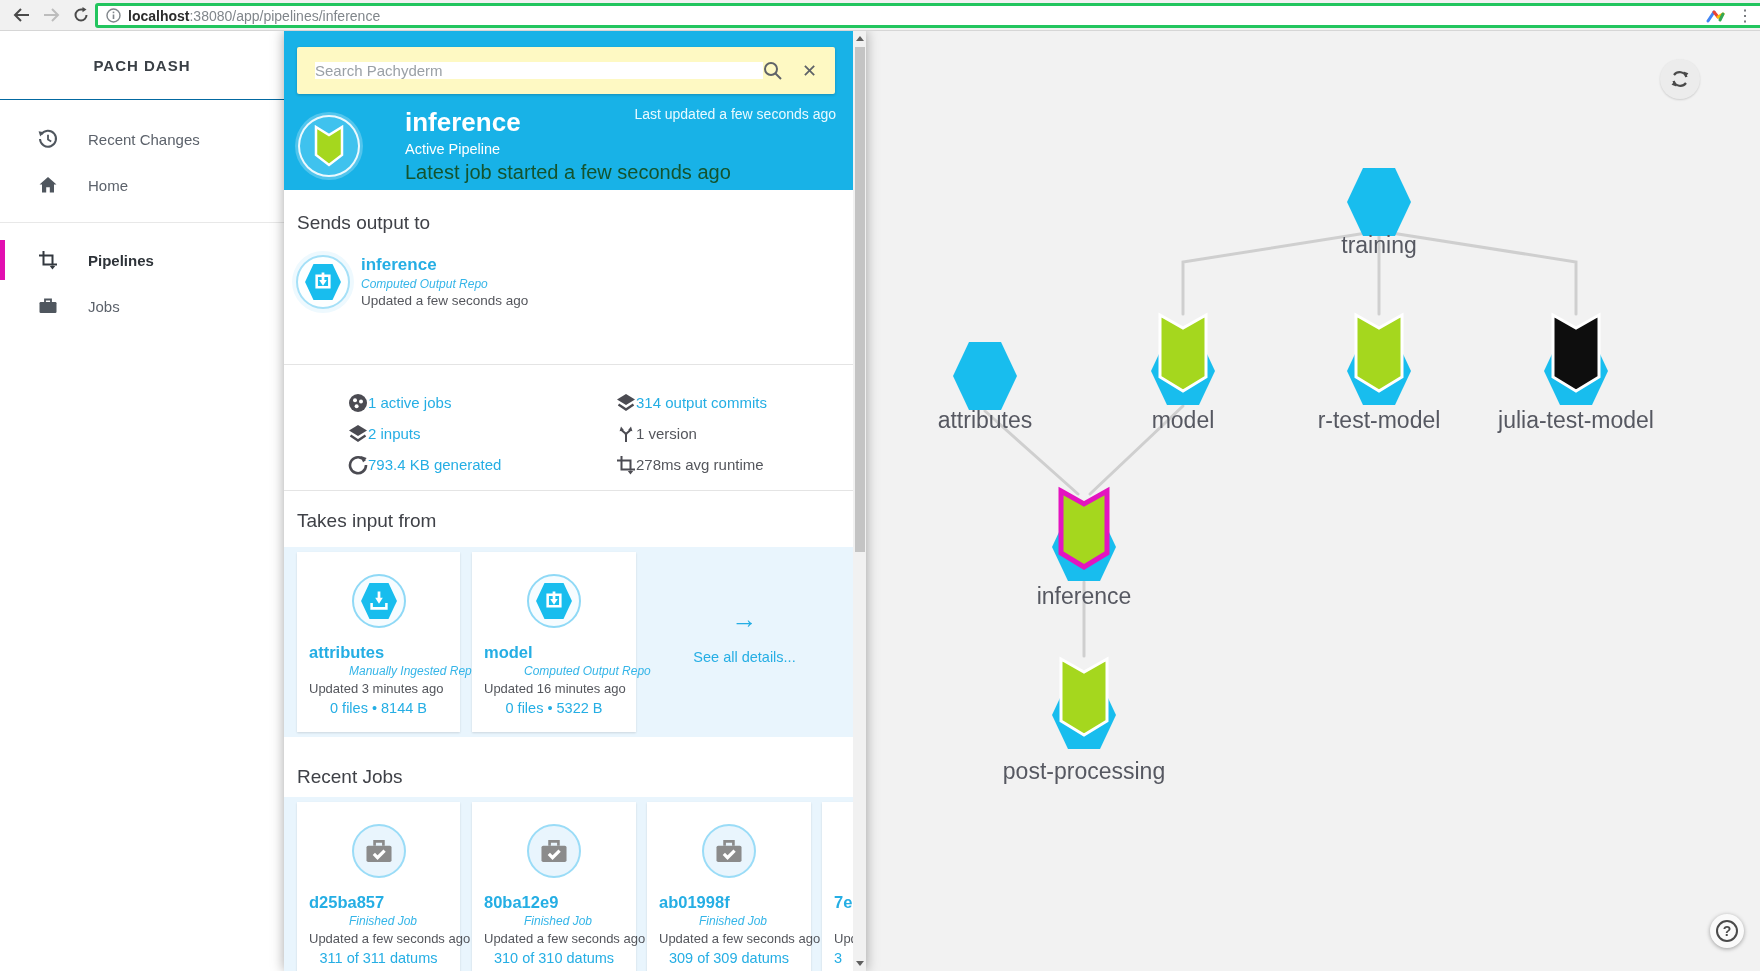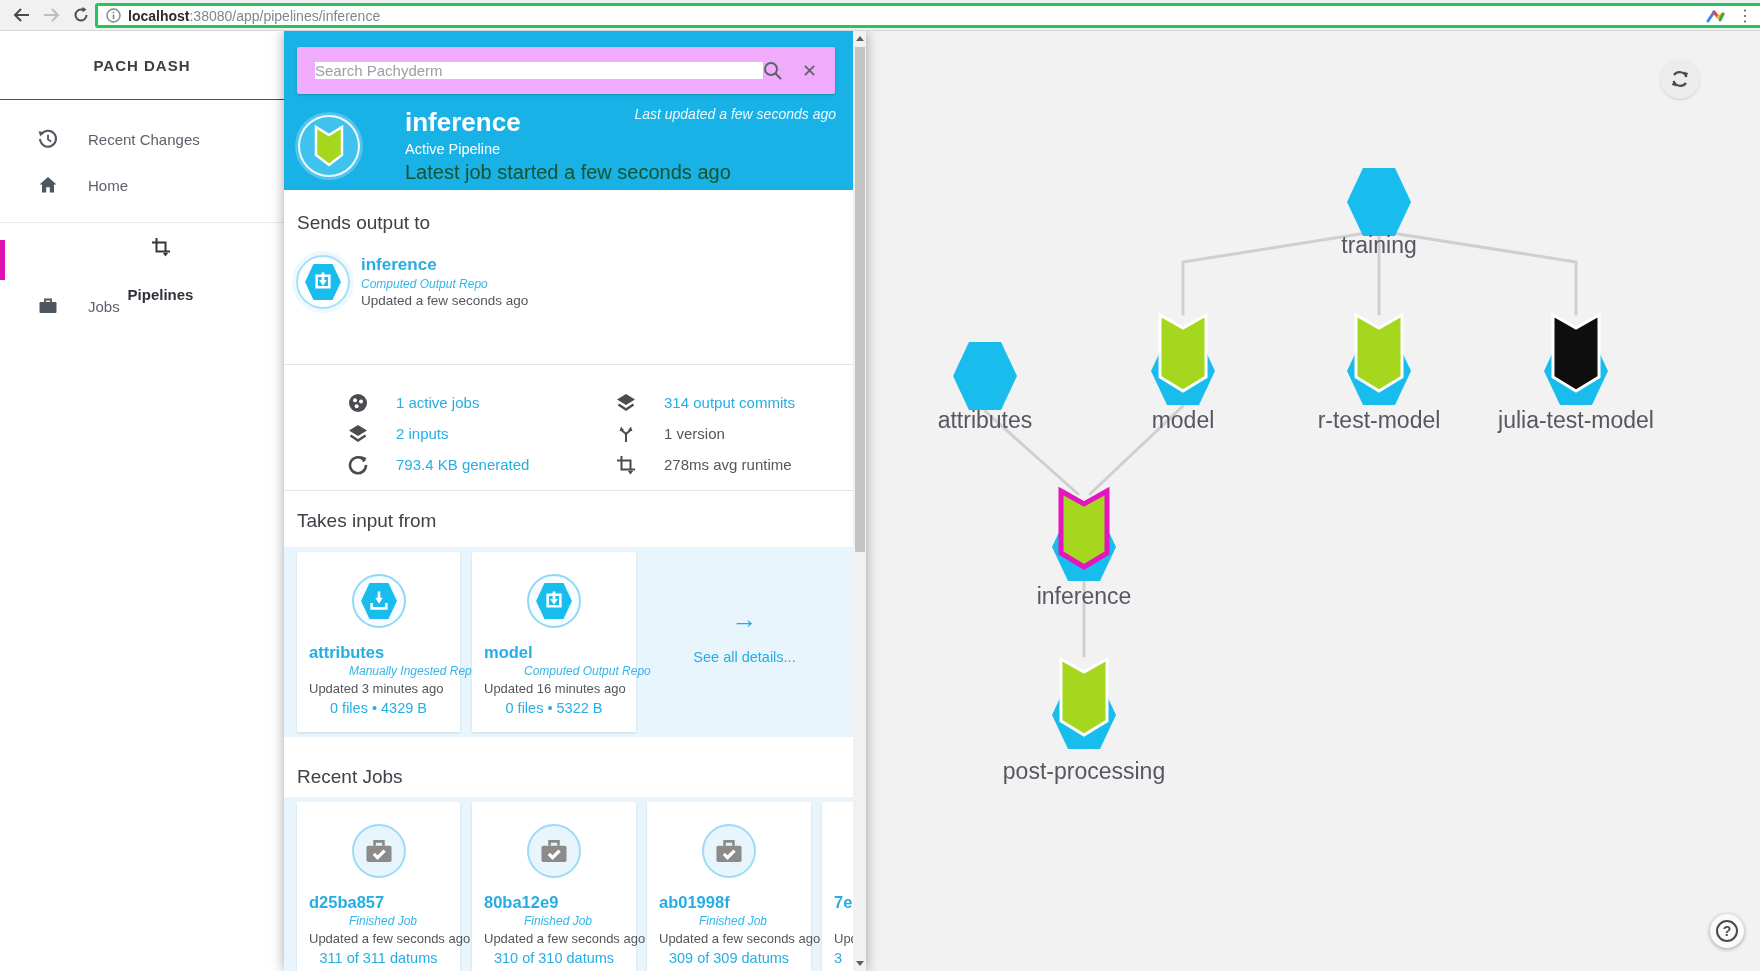--- a/index.html
+++ b/index.html
@@ -17,58 +17,58 @@
   .chrome-right { position:absolute; right:6px; top:0; height:31px; display:flex; align-items:center; gap:10px;}
   .menu-dots { font-size:16px; color:#5f6368; letter-spacing:0; width:18px; text-align:center; cursor:pointer;}
 
   
   .sidebar { position:absolute; left:0; top:31px; width:284px; height:940px; background:#fff; z-index:5;}
   .sidebar-title { height:69px; display:flex; align-items:center; justify-content:center;
     font-size:15px; font-weight:bold; letter-spacing:1px; color:#3a4046; border-bottom:1px solid #0369a1;}
   .nav-list { padding-top:16px; }
   .nav-item { position:relative; height:46px; display:flex; align-items:center; padding-left:37px; gap:29px;
     color:#5c626b; font-size:15px; cursor:pointer; }
-  .nav-item.active { font-weight:bold; color:#2e3339;flex-direction:column; }
+  .nav-item.active { font-weight:bold; color:#2e3339; }
   .nav-item.active::before { content:""; position:absolute; left:0; top:3px; bottom:3px; width:5px; background:#e20fb0;}
   .nav-divider { border-bottom:1px solid #e8e8e8; margin-top:14px; margin-bottom:14px;}
   .nav-ico { width:22px; height:22px; display:flex; align-items:center; justify-content:center;}
 
   
   .panel { position:absolute; left:284px; top:31px; width:582px; height:940px; background:#fff;
     box-shadow:0 0 12px rgba(0,0,0,.35); z-index:10;}
   .panel-content { position:absolute; left:0; top:0; width:569px; height:940px; overflow:hidden;}
 
   .cyan-header { position:absolute; left:0; top:0; width:569px; height:159px; background:#18b2e7;}
-  .search-box { position:absolute; left:13px; top:16px; width:538px; height:47px; background:#f0abfc;
+  .search-box { position:absolute; left:13px; top:16px; width:538px; height:47px; background:#fef9c3;
     border-radius:2px; box-shadow:0 1px 3px rgba(0,0,0,.2); display:flex; align-items:center; padding:0 18px;}
   .search-box input { flex:1; border:none; outline:none; font-size:15px; color:#3c4043;
     font-family:"Liberation Sans", sans-serif;}
   .search-box input::placeholder { color:#9aa0a6; }
   .close-glyph { font-size:18px; color:#5f6368; margin-left:20px; cursor:pointer; }
 
   .pipe-avatar { position:absolute; left:14px; top:84px; width:62px; height:62px; border-radius:50%;
     background:#3fc2ee; border:2px solid rgba(255,255,255,.9); box-shadow:0 0 0 3px rgba(255,255,255,.25);
     display:flex; align-items:center; justify-content:center;}
   .ph-title { position:absolute; left:121px; top:76px; font-size:26px; font-weight:bold; color:#fff;}
   .ph-sub   { position:absolute; left:121px; top:110px; font-size:14.5px; color:#fff;}
   .ph-status{ position:absolute; left:121px; top:130px; font-size:20px; color:#14532d;}
-  .ph-updated{ position:absolute; right:17px; top:75px; font-size:14px; color:#eafaff;font-style:italic;}
+  .ph-updated{ position:absolute; right:17px; top:75px; font-size:14px; color:#eafaff;}
 
   .sec-heading { font-size:19px; color:#3f4147; }
   .link { color:#25aee4; }
   .gray { color:#54565c; }
 
   .repo-avatar { width:54px; height:54px; border-radius:50%; background:#fdffff;
     border:2px solid #a5e0f7; box-shadow:0 0 0 4px #eef9fe; display:flex; align-items:center; justify-content:center;}
 
   .divider { position:absolute; left:0; width:569px; border-bottom:1px solid #e4e4e4; }
 
   .stats-grid { position:absolute; left:64px; top:356px; width:505px; display:grid;
     grid-template-columns:268px 237px; grid-auto-rows:31px; }
-  .stat-row { display:flex; align-items:center; gap:28px; font-size:15px; }
+  .stat-row { display:flex; align-items:center; gap:0; font-size:15px; }
   .stat-ico { width:20px; height:20px; display:flex; align-items:center; justify-content:center; }
 
   .band { position:absolute; left:0; width:569px; background:#e9f5fd; }
   .card { position:absolute; background:#fff; box-shadow:0 1px 2px rgba(0,0,0,.12); }
   .card-avatar { position:absolute; left:50%; transform:translateX(-50%); top:22px; width:54px; height:54px;
     border-radius:50%; background:#f6fcff; border:2px solid #8fd9f6; display:flex; align-items:center; justify-content:center;}
   .card-name { position:absolute; left:12px; top:91px; font-size:16.5px; font-weight:bold; color:#25aee4; white-space:nowrap;}
   .card-type { position:absolute; left:12px; top:112px; font-size:12px; font-style:italic; color:#35b5e8; white-space:nowrap;margin-left:40px;}
   .card-upd  { position:absolute; left:12px; top:129px; font-size:13px; color:#54565c; white-space:nowrap;}
   .card-stats{ position:absolute; left:0; right:0; top:148px; text-align:center; font-size:14.5px; color:#25aee4; white-space:nowrap;}
@@ -293,21 +293,21 @@
           <svg width="38" height="38" viewBox="0 0 36 36">
             <polygon points="9,1 27,1 35,18 27,35 9,35 1,18" fill="#18bdee"></polygon>
             <path d="M11 20 V25 H25 V20" stroke="#ffffff" stroke-width="2.4" fill="none"></path>
             <path d="M18 9 V16" stroke="#ffffff" stroke-width="2.6"></path>
             <path d="M14.4 15 L18 20.5 L21.6 15 Z" fill="#ffffff"></path>
           </svg>
         </div>
         <div class="card-name">attributes</div>
         <div class="card-type">Manually Ingested Repo</div>
         <div class="card-upd">Updated 3 minutes ago</div>
-        <div class="card-stats">0 files • 4329 B</div>
+        <div class="card-stats">0 files • 8144 B</div>
       </div>
       <div class="card" style="left:188px;top:5px;width:164px;height:180px">
         <div class="card-avatar">
           <svg width="38" height="38" viewBox="0 0 36 36">
             <polygon points="9,1 27,1 35,18 27,35 9,35 1,18" fill="#18bdee"></polygon>
             <path d="M12 12 H24 V23 H12 Z" fill="none" stroke="#ffffff" stroke-width="2.4"></path>
             <path d="M18 9 V17" stroke="#ffffff" stroke-width="2.6"></path>
             <path d="M14.4 16 L18 21.5 L21.6 16 Z" fill="#ffffff"></path>
           </svg>
         </div>

